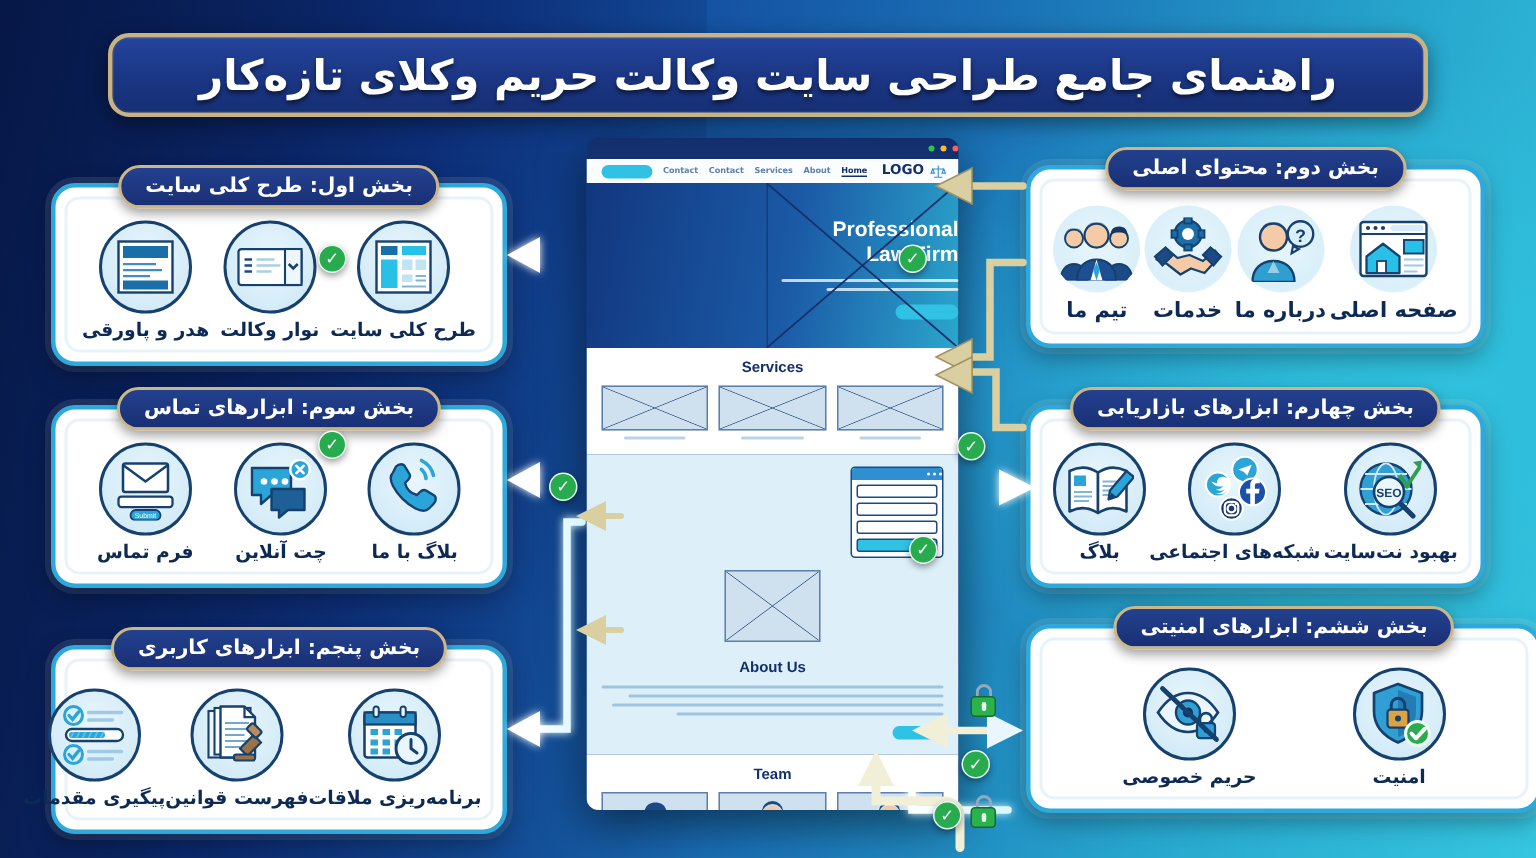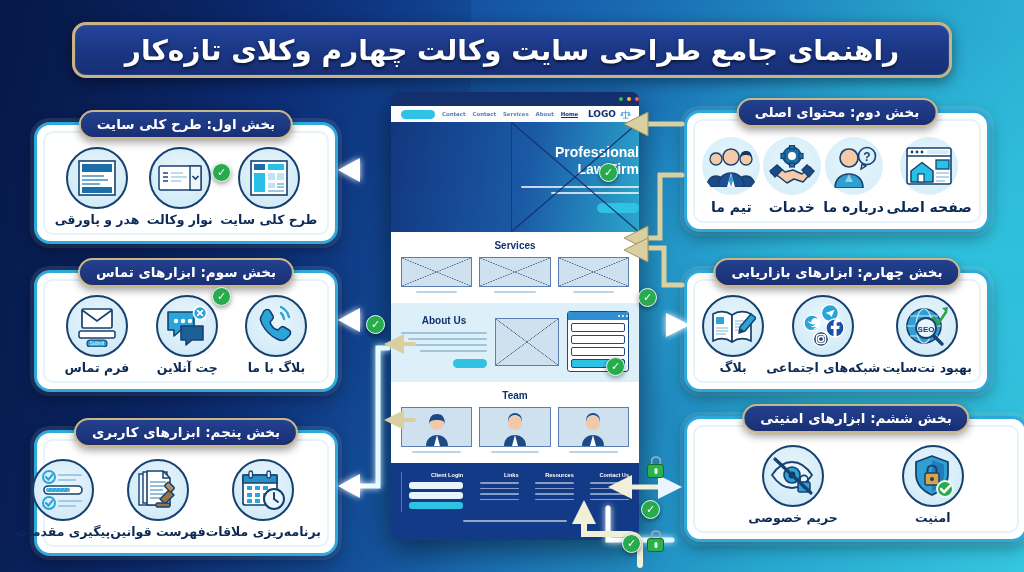--- a/index.html
+++ b/index.html
@@ -121,21 +121,21 @@
   .mk-sec{ background:#fff; padding:8px 10px 10px; }
   .mk-h{ text-align:center; color:#12306d; font-size:10px; font-weight:bold; font-family:"Liberation Sans",sans-serif; margin-bottom:6px; }
   .mk-row{ display:flex; gap:7px; justify-content:center; }
   .xcell{ flex:1; height:30px; background:#cfe0ee; border:1px solid #5b7fae; position:relative; }
   .xcell::before,.xcell::after{
     content:""; position:absolute; left:0; top:0; width:100%; height:100%;
     background: linear-gradient(to top right, transparent calc(50% - .5px), #395d8c 50%, transparent calc(50% + .5px));
   }
   .xcell::after{ background: linear-gradient(to bottom right, transparent calc(50% - .5px), #395d8c 50%, transparent calc(50% + .5px)); }
   .uline{ height:2px; background:#b9d3e8; border-radius:2px; margin:4px auto 0; width:58%; }
-  .mk-about{ background:#ddf0fa; padding:8px 10px 10px; position:relative; display:flex; gap:8px; }
+  .mk-about{ background:#ddf0fa; padding:8px 10px 10px; position:relative; display:flex; gap:8px;flex-direction:column; }
   .mini-win{ width:62px; background:#fff; border:1.4px solid #1b4a86; border-radius:3px; overflow:hidden; align-self:flex-start; }
   .mini-win .bar{ height:8px; background:#2f8fd0; display:flex; align-items:center; gap:2px; padding-left:3px;}
   .mini-win .bar i{ width:2px;height:2px;background:#fff;border-radius:50%;display:block;}
   .mini-win .fld{ height:9px; margin:3px; border:1.2px solid #1b4a86; border-radius:2px; }
   .mini-win .fld.sel{ background:#2fc2e4; border-color:#1b4a86; }
   .about-x{ width:64px; height:48px; background:#cfe0ee; border:1px solid #5b7fae; position:relative; align-self:center; }
   .about-x::before,.about-x::after{
     content:""; position:absolute; inset:0;
     background: linear-gradient(to top right, transparent calc(50% - .5px), #395d8c 50%, transparent calc(50% + .5px));
   }
@@ -172,21 +172,21 @@
   .lock .body{ width:17px; height:14px; background:#2bb24c; border:1.4px solid #166b2c; border-radius:3px; position:relative; }
   .lock .body::after{ content:""; position:absolute; left:50%; top:3px; transform:translateX(-50%); width:3px; height:6px; background:#e9fbef; border-radius:2px; }
   .lock .shk{ position:absolute; top:0; left:50%; transform:translateX(-50%); width:11px; height:9px; border:2.2px solid #93a9bc; border-bottom:none; border-radius:6px 6px 0 0; }
 </style>
 </head>
 <body>
 
 <div id="stage">
 
   <div class="title-bar">
-    <div class="t">راهنمای جامع طراحی سایت وکالت چهارم وکلای تازه‌کار</div>
+    <div class="t">راهنمای جامع طراحی سایت وکالت حریم وکلای تازه‌کار</div>
   </div>
 
   <div id="mock">
     <div class="mk-dots">
       <i style="background:#ff5f57"></i>
         <i style="background:#febc2e"></i>
         <i style="background:#28c840"></i>
     </div>
 
     <div class="mk-nav">

